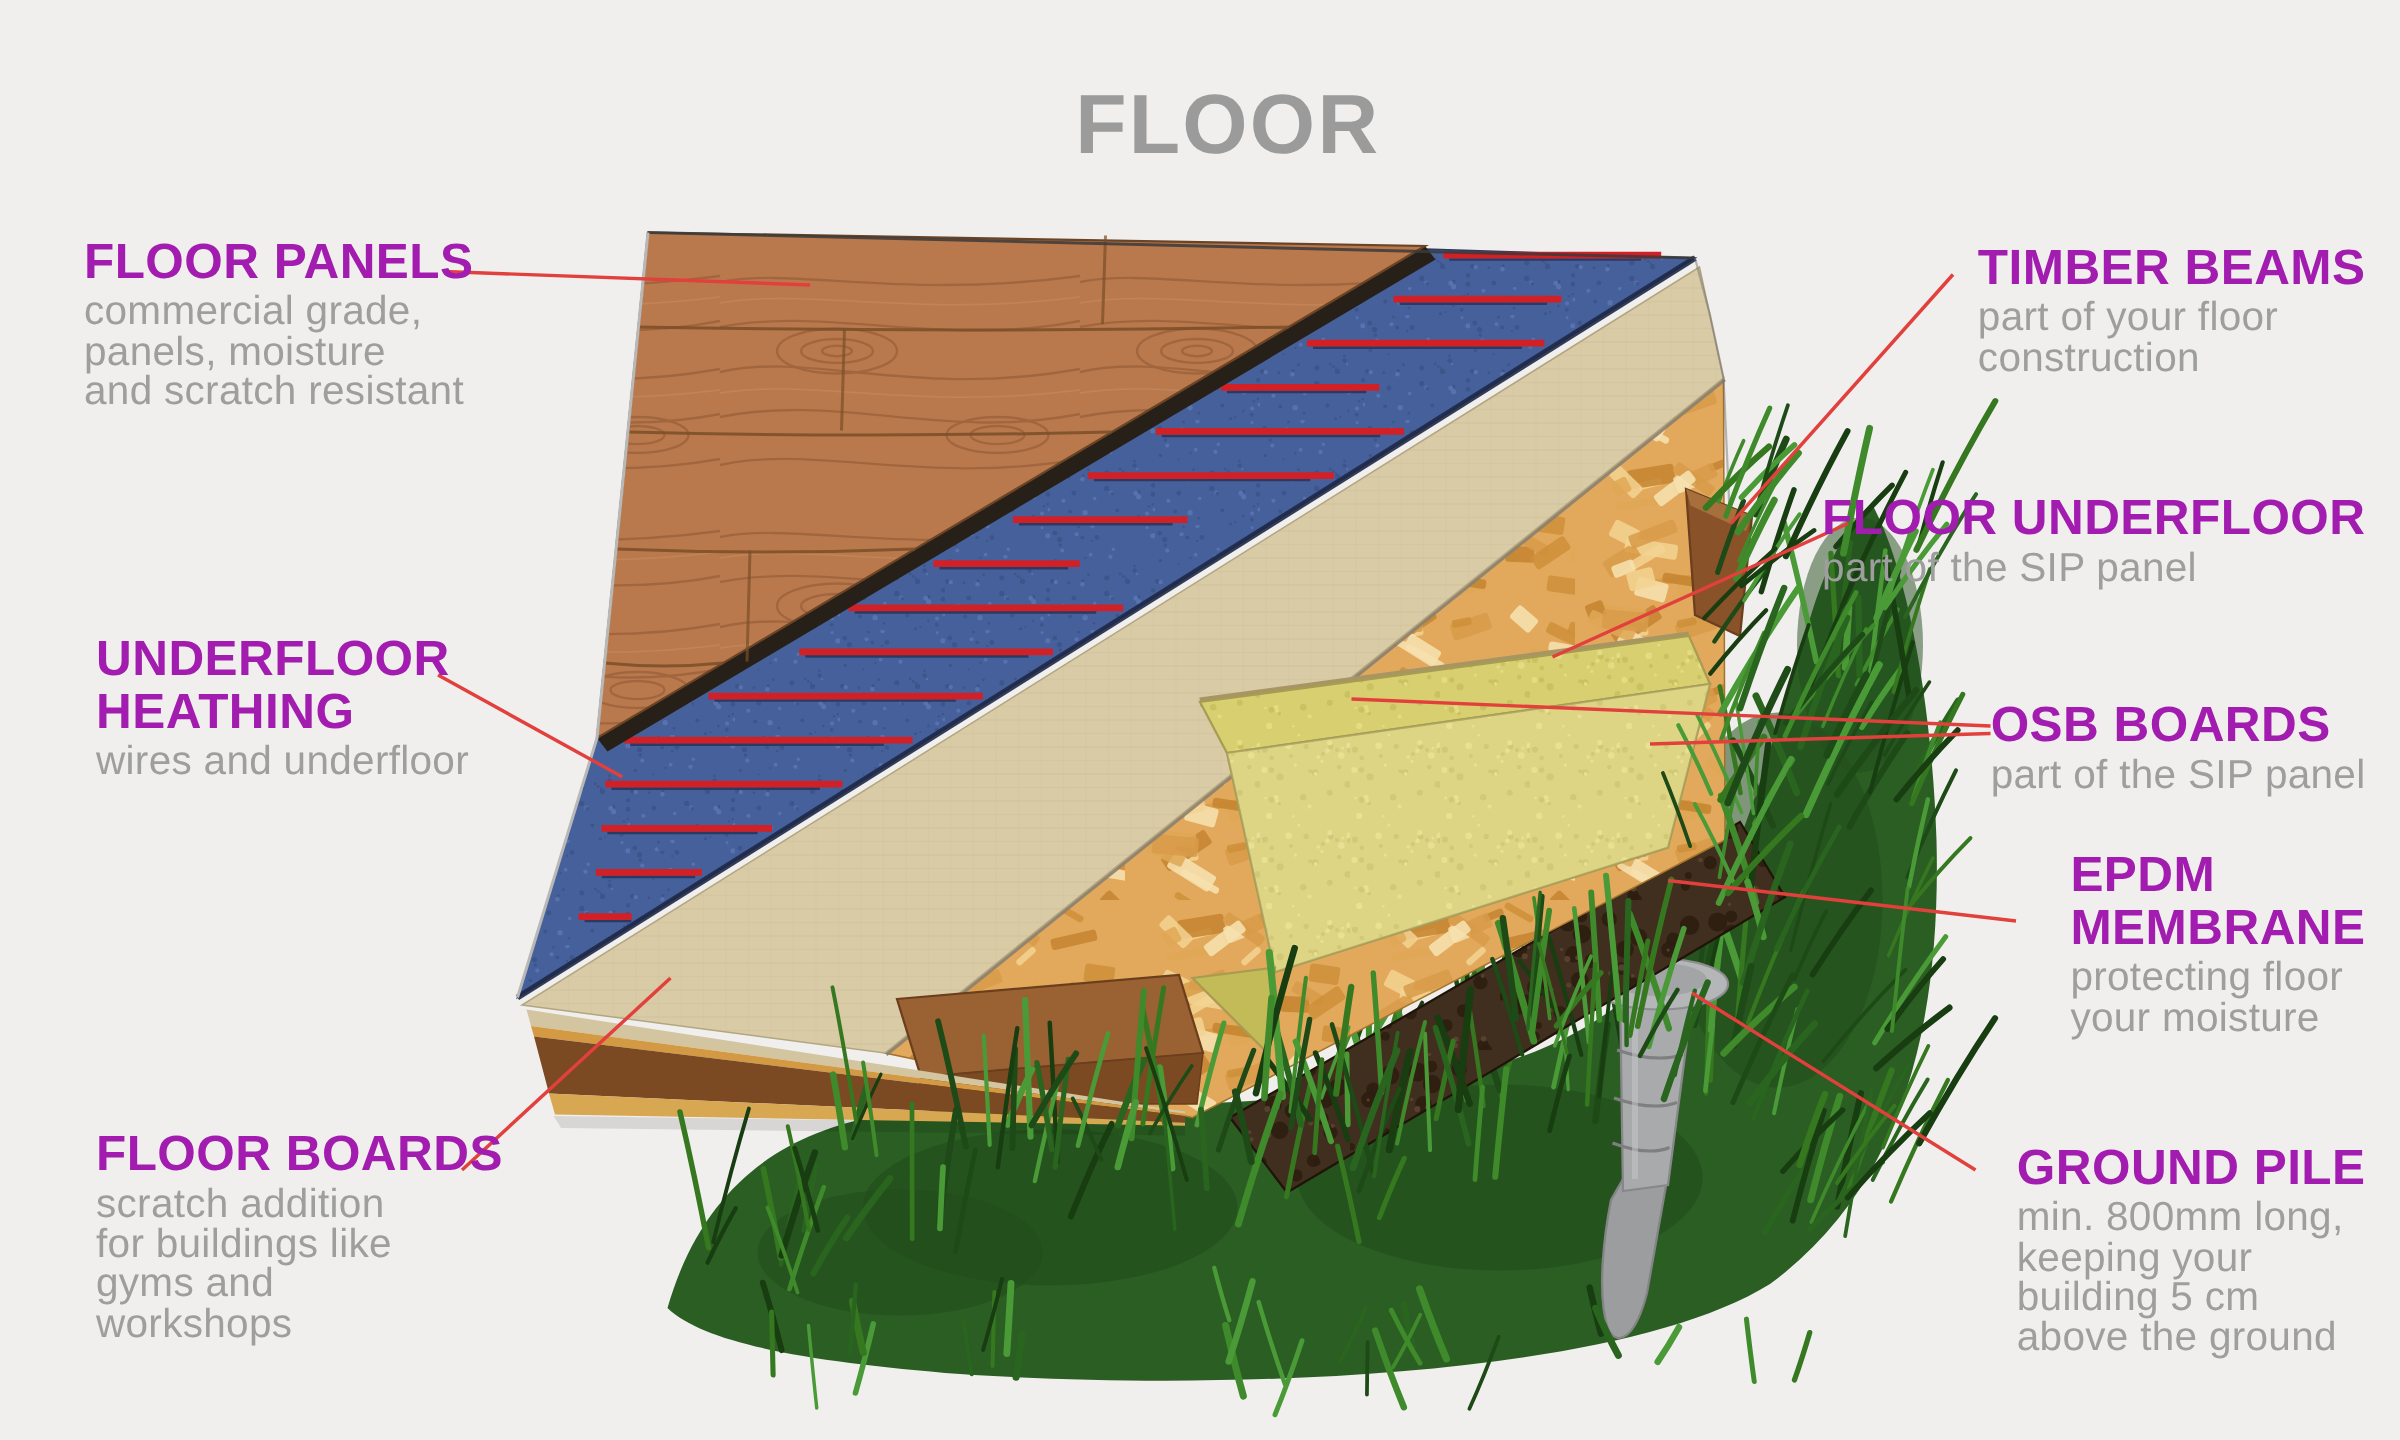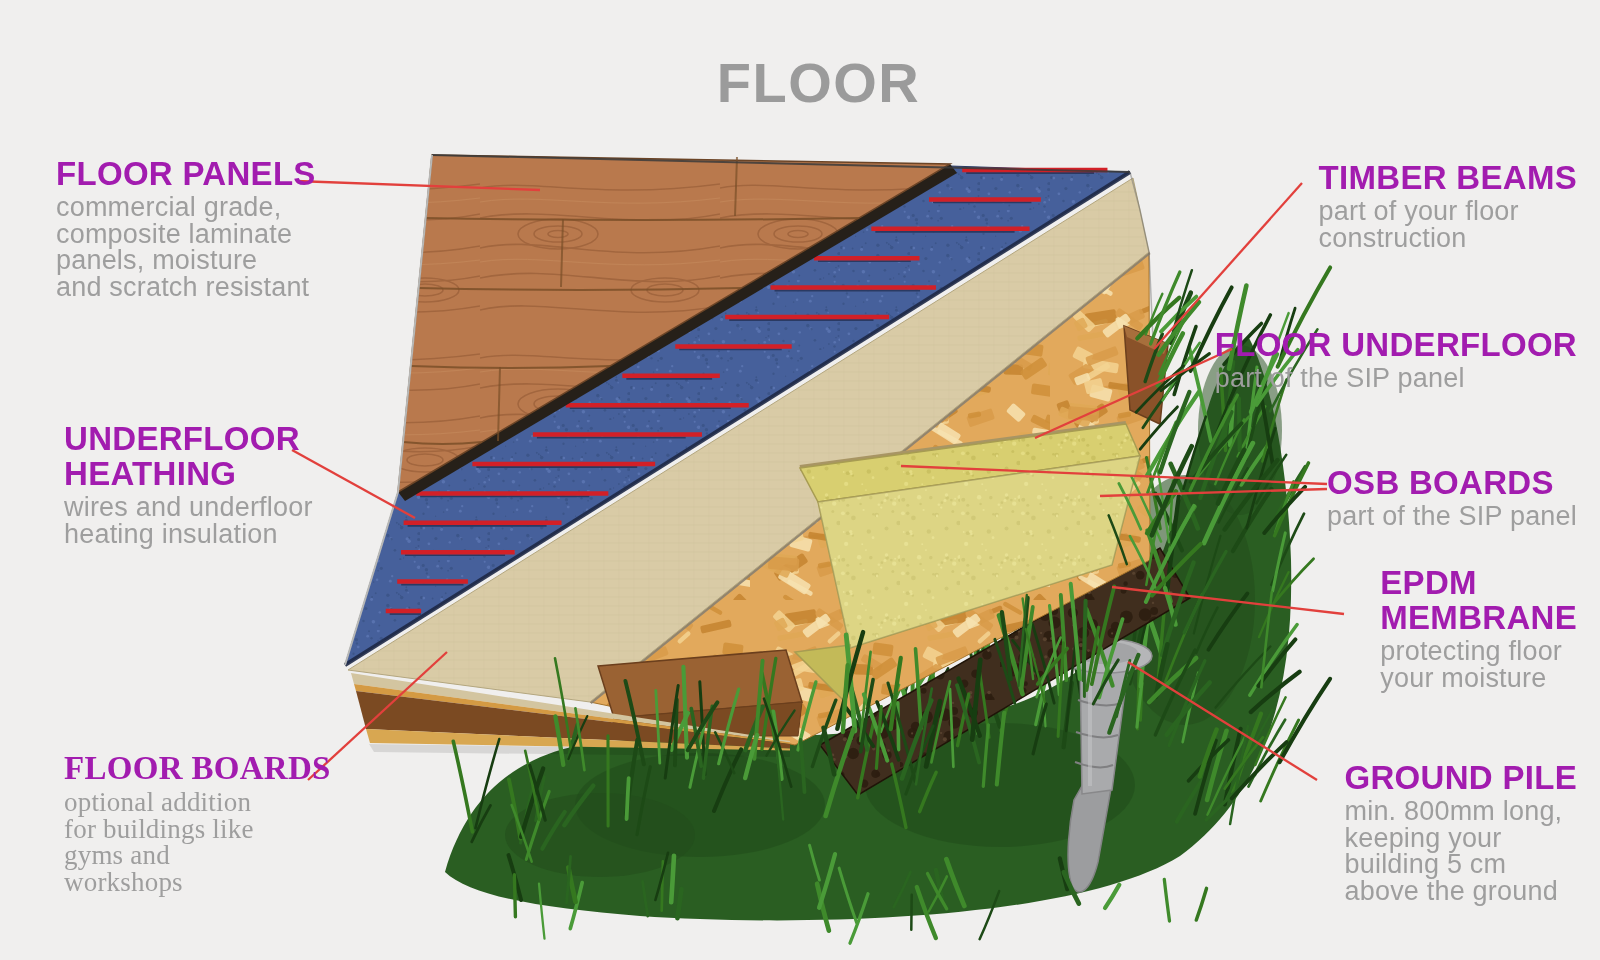--- a/index.html
+++ b/index.html
@@ -17,21 +17,21 @@
   .lbl{position:absolute;}
   .lbl .h{
     font-size:33px;line-height:35px;font-weight:700;color:#a21caf;letter-spacing:.3px;
     margin:0 0 3px 0;
   }
   .lbl .d{font-size:27px;line-height:26.5px;color:#9e9e9e;letter-spacing:.2px;}
   .lbl.right{text-align:left;}
   
   #lbl-floor-panels{left:56px;top:156px;}
   #lbl-underfloor{left:64px;top:421px;}
-  #lbl-floor-boards{left:64px;top:751px;font-family:Liberation Serif, serif;}
+  #lbl-floor-boards{left:64px;top:751px;}
   
   #lbl-timber{right:60px;top:160px;}
   #lbl-insulation{right:60px;top:327px;}
   #lbl-osb{right:60px;top:465px;}
   #lbl-epdm{right:60px;top:565px;}
   #lbl-pile{right:60px;top:760px;}
 </style>
 </head>
 <body>
 
@@ -706,35 +706,33 @@
         <line x1="1344" y1="614" x2="1112" y2="587" stroke="#e2403c" stroke-width="2.3"></line>
         <line x1="1317" y1="780" x2="1128" y2="662" stroke="#e2403c" stroke-width="2.3"></line>
       </g>
   </svg>
 
   <div class="title">FLOOR</div>
 
   <div class="lbl" id="lbl-floor-panels">
     <div class="h">FLOOR PANELS</div>
     <div class="d">commercial grade,</div>
-    <div class="d">composite laminate</div>
     <div class="d">panels, moisture</div>
     <div class="d">and scratch resistant</div>
   </div>
 
   <div class="lbl" id="lbl-underfloor">
     <div class="h" style="margin-bottom:0">UNDERFLOOR</div>
     <div class="h">HEATHING</div>
     <div class="d">wires and underfloor</div>
-    <div class="d">heating insulation</div>
   </div>
 
   <div class="lbl" id="lbl-floor-boards">
     <div class="h">FLOOR BOARDS</div>
-    <div class="d">optional addition</div>
+    <div class="d">scratch addition</div>
     <div class="d">for buildings like</div>
     <div class="d">gyms and</div>
     <div class="d">workshops</div>
   </div>
 
   <div class="lbl right" id="lbl-timber">
     <div class="h">TIMBER BEAMS</div>
     <div class="d">part of your floor</div>
     <div class="d">construction</div>
   </div>

